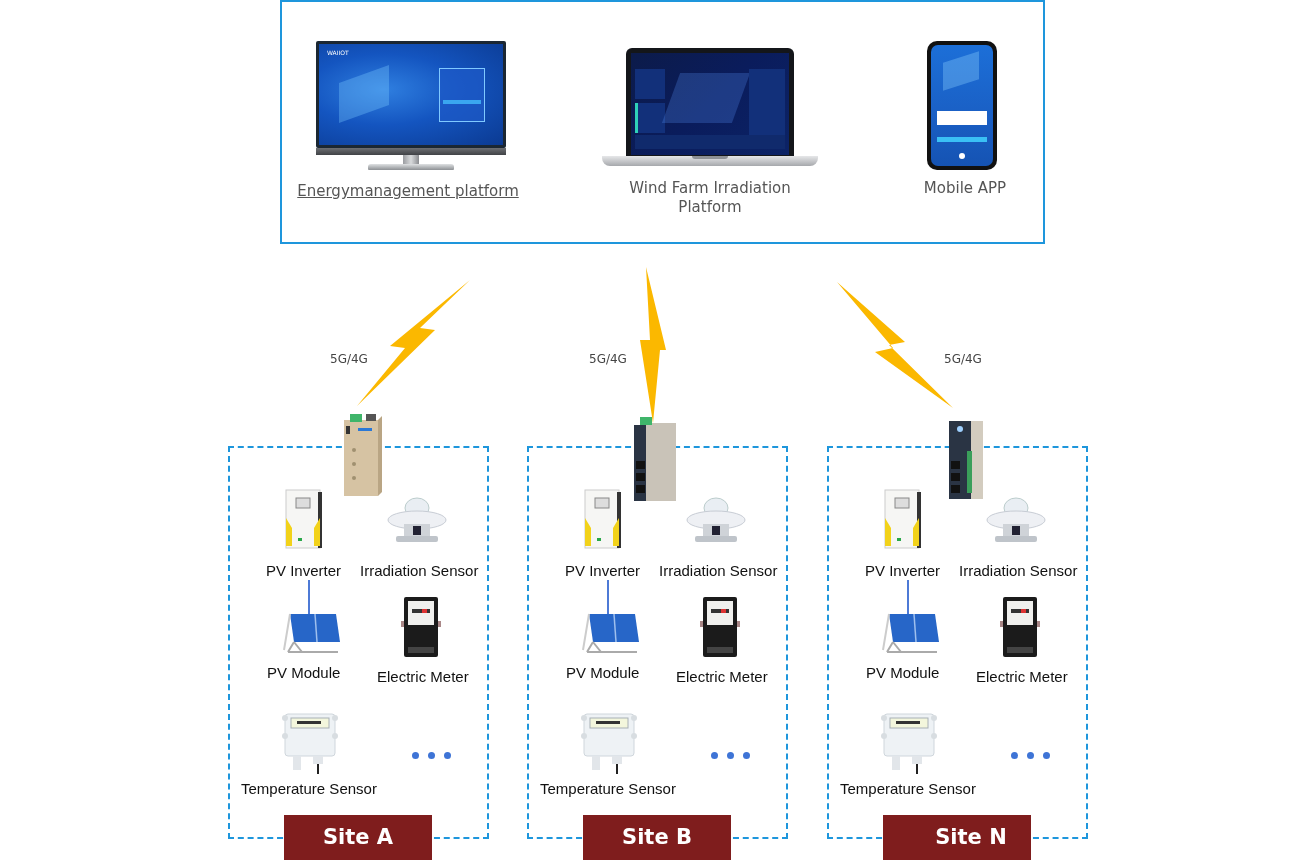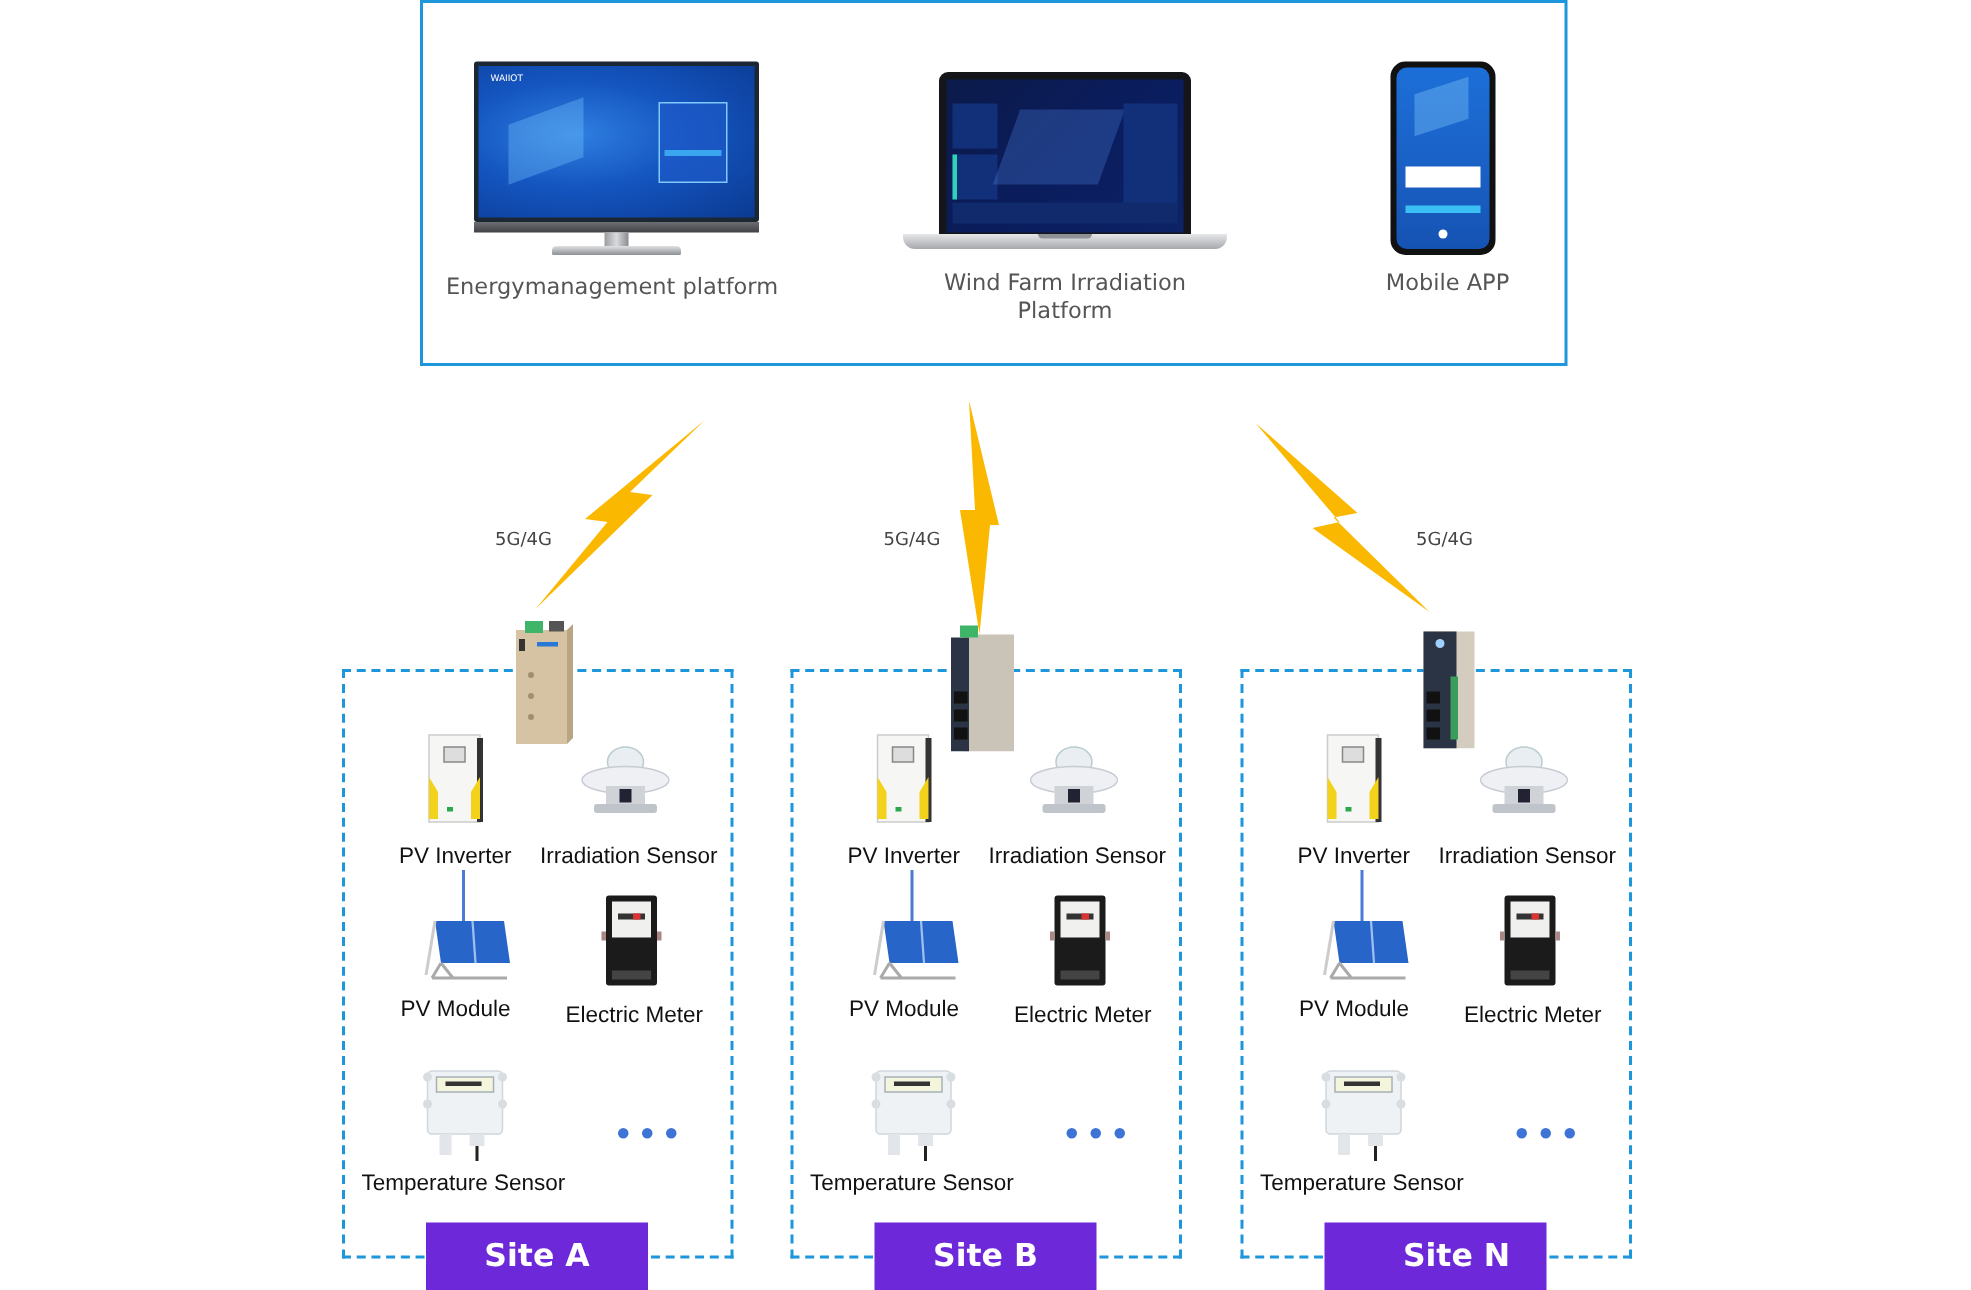--- a/index.html
+++ b/index.html
@@ -50,21 +50,21 @@
   
   .bolt { position: absolute; }
   .net-label { position: absolute; font-family: "DejaVu Sans", sans-serif; font-size: 12px; color: #444; }
 
   
   .site-box {
     position: absolute; top: 446px; width: 261px; height: 393px;
     border: 2px dashed #1e96dc;
   }
   .site-tag {
-    position: absolute; top: 815px; width: 148px; height: 45px; background: #6d28d9;
+    position: absolute; top: 815px; width: 148px; height: 45px; background: #7f1d1d;
     color: #fff; font-family: "DejaVu Sans", sans-serif; font-weight: bold; font-size: 21px;
     text-align: center; line-height: 45px;
   }
   .dev-label { position: absolute; font-size: 15px; color: #111; white-space: nowrap; font-family: "Liberation Sans", sans-serif; }
   .dots { position: absolute; display: flex; gap: 9px; }
   .dots span { width: 7px; height: 7px; border-radius: 50%; background: #3e74d6; display: block; }
   .link-line { position: absolute; width: 2px; background: #4d7ad6; }
 
   .gateway { position: absolute; }
   .dev { position: absolute; }
@@ -80,21 +80,21 @@
     <div style="position:absolute;left:8px;top:5px;font-size:6px;color:#fff;font-family:'DejaVu Sans',sans-serif;">WAIIOT</div>
     <div style="position:absolute;left:20px;top:30px;width:50px;height:40px;background:rgba(120,200,255,.35);transform:skewY(-20deg);"></div>
     <div style="position:absolute;left:120px;top:24px;width:46px;height:54px;border:1px solid #7fc9ff;background:rgba(30,90,200,.7);"></div>
     <div style="position:absolute;left:124px;top:56px;width:38px;height:4px;background:#3aa6f0;"></div>
   </div>
     </div>
   <div class="chin"></div>
     <div class="neck"></div>
     <div class="foot"></div>
 </div>
-<div class="plat-label" style="left:290px;top:182px;width:236px;">Energymanagement platform</div>
+<div class="plat-label" style="left:290px;top:182px;width:236px;text-decoration:underline;">Energymanagement platform</div>
 
 <div class="laptop">
   <div class="lid">
       <div class="lscreen">
     <div style="position:absolute;left:4px;top:16px;width:30px;height:30px;background:#12307a;"></div>
     <div style="position:absolute;left:4px;top:50px;width:30px;height:30px;background:#12307a;border-left:3px solid #2fd1b8;"></div>
     <div style="position:absolute;left:40px;top:20px;width:70px;height:50px;background:rgba(90,150,255,.25);transform:skewX(-20deg);"></div>
     <div style="position:absolute;left:118px;top:16px;width:36px;height:70px;background:#12307a;"></div>
     <div style="position:absolute;left:4px;top:82px;width:150px;height:14px;background:#102a6c;"></div>
   </div>

